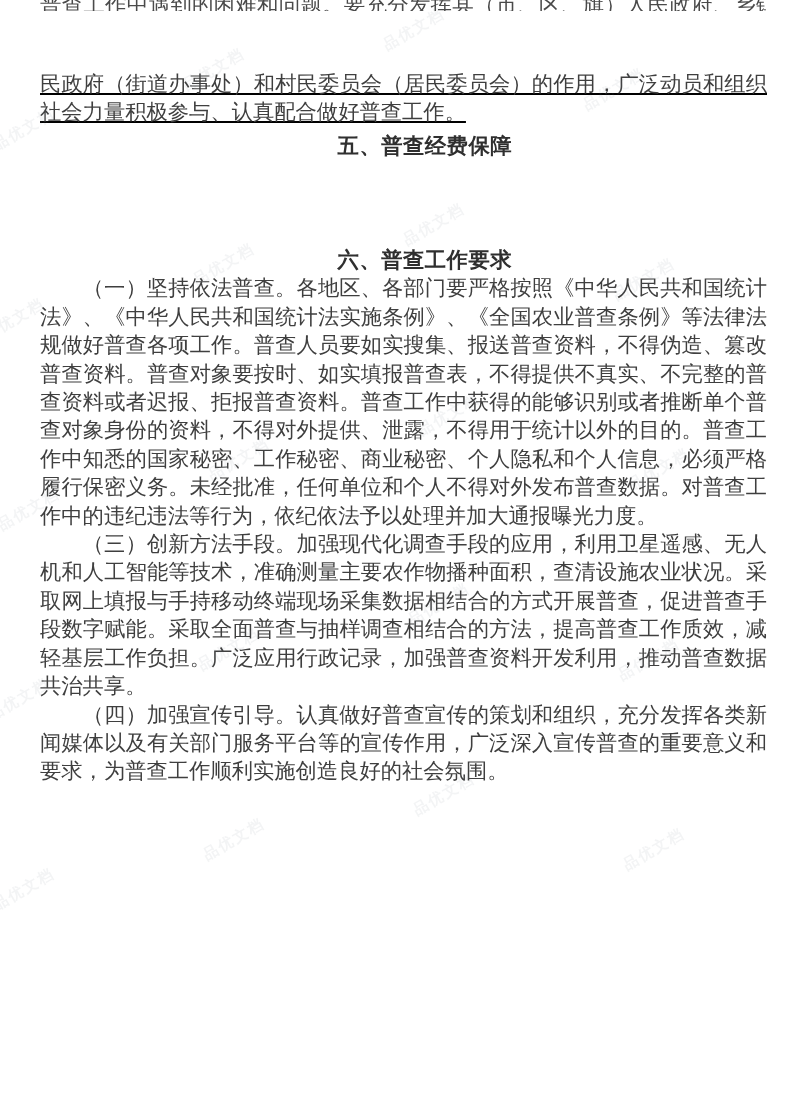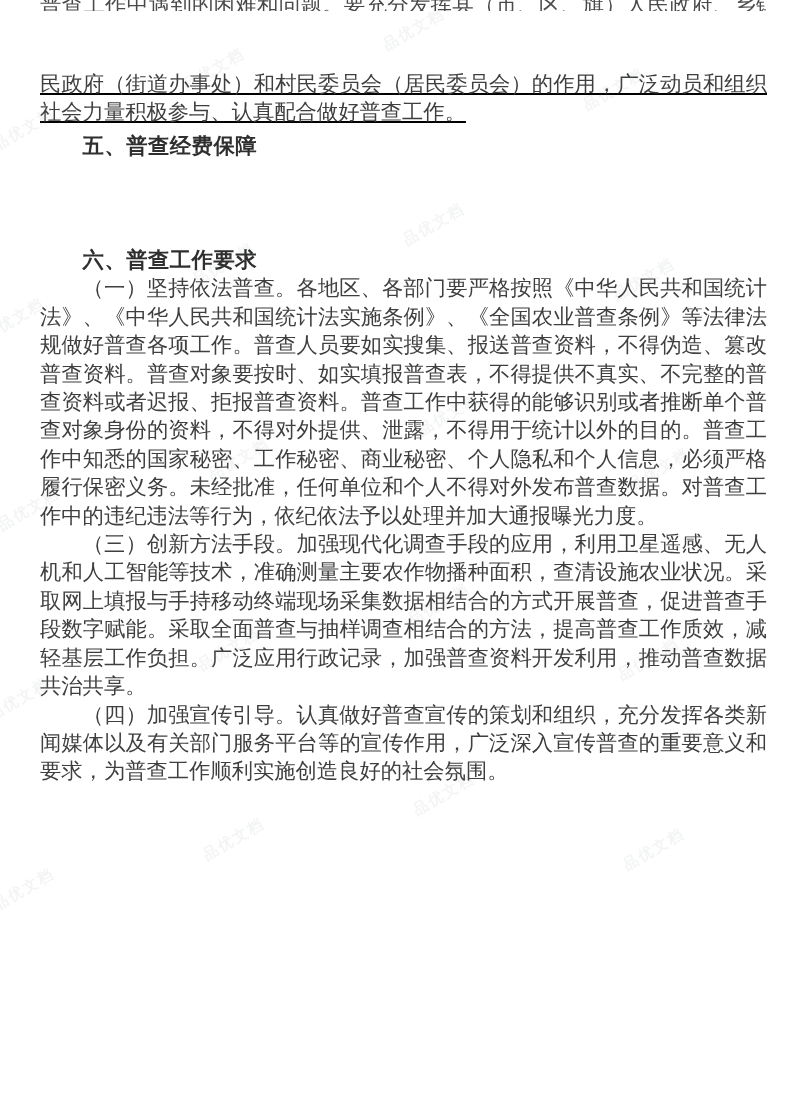--- a/index.html
+++ b/index.html
@@ -83,20 +83,21 @@
   p.para.noindent { text-indent: 0; }
 
   h2.heading {
     margin: 0;
     font-size: 21.3px;
     line-height: 28.4px;
     font-weight: bold;
     color: #2f2f2f;
     text-indent: 2em;
     letter-spacing: 0.5px;
+    text-align: center;
   }
 </style>
 </head>
 <body>
 
 <div id="page">
 
   <div id="watermark-layer">
     <div class="wm" style="left:-10px;  top:120px;">品优文档</div>
     <div class="wm" style="left:180px;  top:60px;">品优文档</div>

